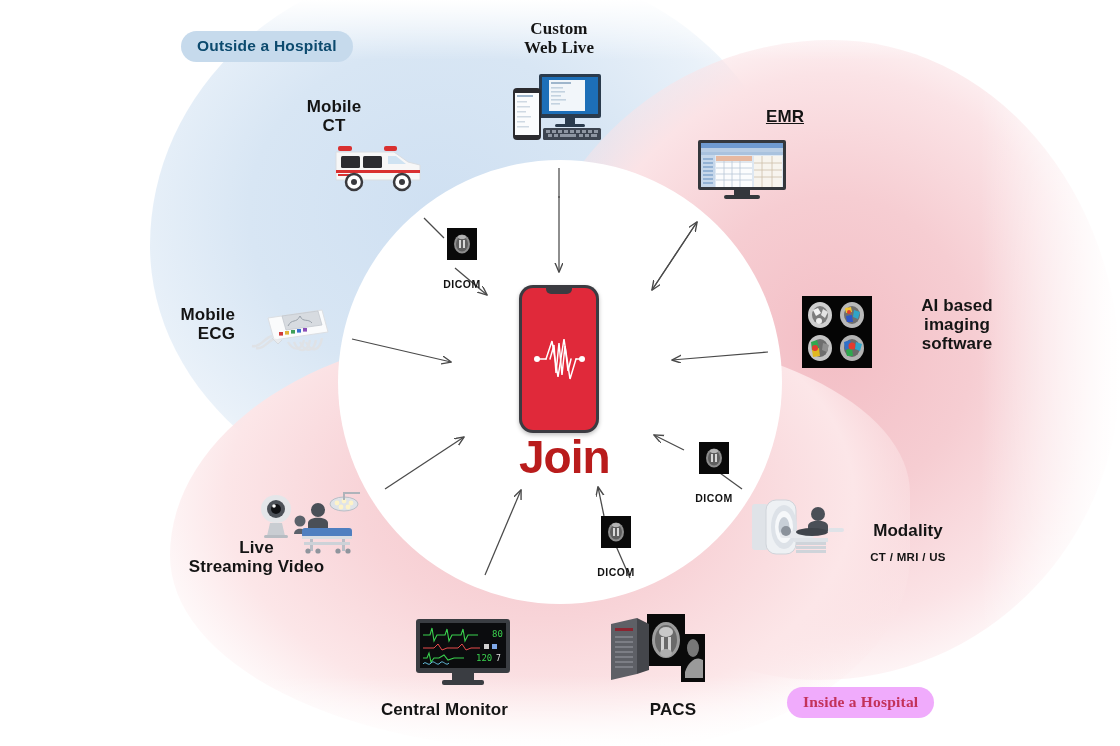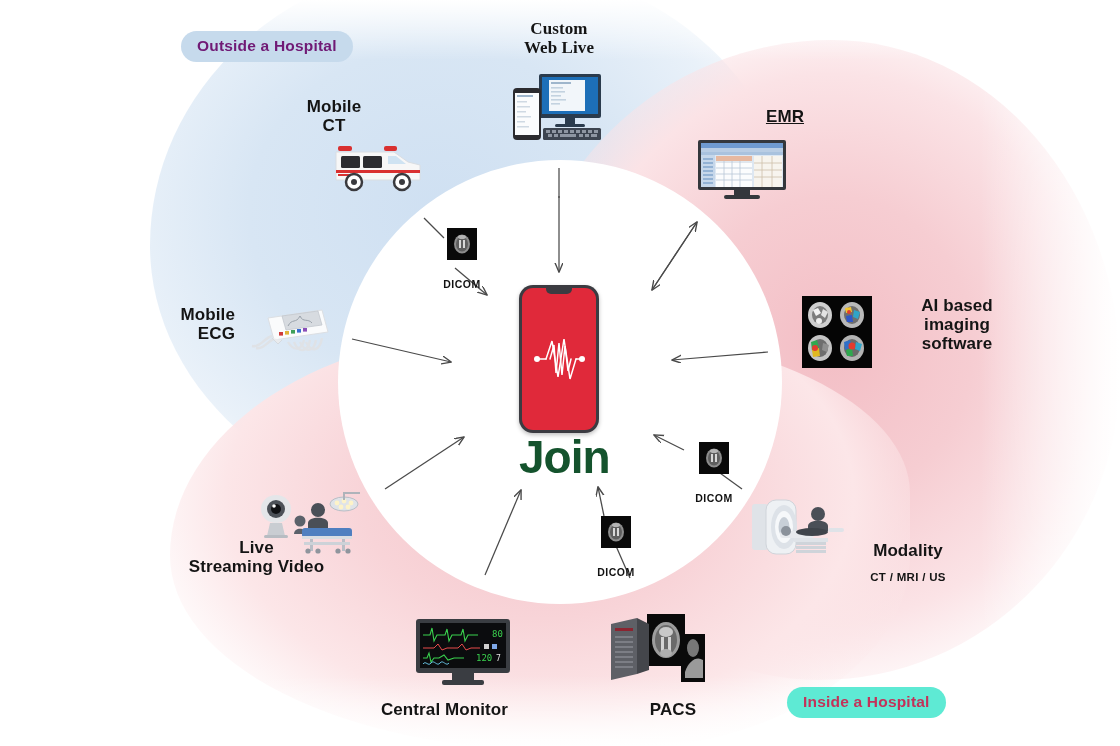--- a/index.html
+++ b/index.html
@@ -32,37 +32,37 @@
       linear-gradient(to top, rgba(255,255,255,1) 0px, rgba(255,255,255,0) 70px);
     pointer-events:none;
   }
   .center-disc{
     position:absolute;left:338px;top:160px;width:444px;height:444px;border-radius:50%;
     background:#ffffff;
   }
 
   
   .badge{position:absolute;border-radius:16px;padding:7px 16px 8px 16px;font-size:15.5px;font-weight:700;letter-spacing:.2px;line-height:1;}
-  .badge-outside{left:181px;top:31px;background:#c6daec;color:#701a75;}
-  .badge-inside{left:787px;top:687px;background:#5eead4;color:#c3325a;}
+  .badge-outside{left:181px;top:31px;background:#c6daec;color:#0c4a6e;}
+  .badge-inside{left:787px;top:687px;background:#f0abfc;color:#c3325a;font-family:Liberation Serif, serif;}
 
   
   .lbl{position:absolute;color:#141414;font-weight:700;line-height:1.12;letter-spacing:.1px;}
   .lbl.c{text-align:center;}
   .lbl.r{text-align:right;}
   .lbl.l{text-align:center;}
   .sub{font-size:11.5px;font-weight:700;letter-spacing:.3px;margin-top:11px;}
 
   .node{position:absolute;}
 
   
   .phone{position:absolute;left:519px;top:285px;width:80px;height:148px;background:#3b3b41;border-radius:14px;padding:3px;box-sizing:border-box;box-shadow:0 2px 4px rgba(0,0,0,.25);}
   .phone-screen{position:relative;width:100%;height:100%;background:#e0293a;border-radius:11px;overflow:hidden;display:flex;align-items:center;justify-content:center;}
   .notch{position:absolute;top:0;left:50%;transform:translateX(-50%);width:26px;height:6px;background:#3b3b41;border-radius:0 0 5px 5px;}
-  .join-word{position:absolute;left:519px;top:430px;width:80px;text-align:center;font-size:46px;font-weight:700;color:#14532d;letter-spacing:-1px;}
+  .join-word{position:absolute;left:519px;top:430px;width:80px;text-align:center;font-size:46px;font-weight:700;color:#b91c1c;letter-spacing:-1px;}
 
   
   .dicom{position:absolute;text-align:center;}
   .dicom .thumb{width:30px;height:32px;background:#0a0a0a;margin:0 auto;display:block;}
   .dicom .cap{font-size:10.5px;font-weight:700;color:#111;letter-spacing:.5px;margin-top:18px;}
 
   svg.arrows{position:absolute;left:0;top:0;width:1120px;height:746px;pointer-events:none;}
 </style>
 </head>
 <body>
@@ -359,21 +359,21 @@
           <rect x="8" y="29" width="18" height="2"></rect>
         <rect x="8" y="34" width="18" height="2"></rect>
           <rect x="8" y="39" width="18" height="2"></rect>
         <rect x="8" y="44" width="18" height="2"></rect>
           <rect x="8" y="49" width="18" height="2"></rect>
         <rect x="8" y="54" width="18" height="2"></rect>
       </g>
     </svg>
   </div>
 
-  <div class="lbl l" style="left:838px;top:541px;width:140px;font-size:17px;">
+  <div class="lbl l" style="left:838px;top:521px;width:140px;font-size:17px;">
     <div>Modality</div>
     <div class="sub">CT / MRI / US</div>
   </div>
   <div class="node" style="left:750px;top:498px;">
     <svg width="100" height="62" viewBox="0 0 100 62">
       <rect x="2" y="6" width="16" height="46" rx="3" fill="#dfe3e8"></rect>
       <rect x="16" y="2" width="30" height="54" rx="10" fill="#eef1f4" stroke="#cfd4da" stroke-width="1"></rect>
       <ellipse cx="34" cy="29" rx="13" ry="22" fill="#dde2e8"></ellipse>
       <ellipse cx="34" cy="29" rx="9" ry="16" fill="#f6f8fa"></ellipse>
       <ellipse cx="34" cy="29" rx="5.5" ry="10" fill="#c8cfd7"></ellipse>

